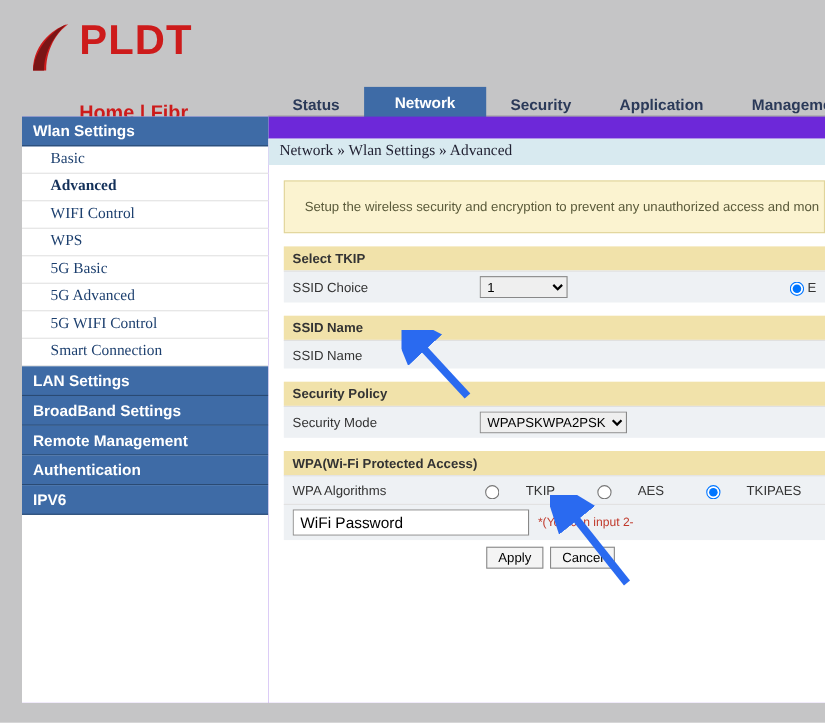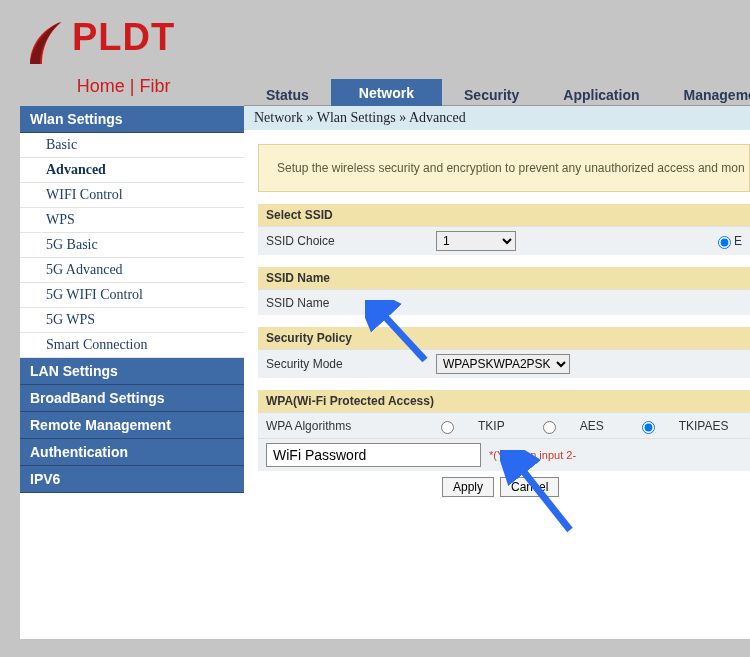--- a/index.html
+++ b/index.html
@@ -32,23 +32,22 @@
   .logo-main {
     font-weight: 800;
     font-size: 38px;
     color: #cd1b1b;
     letter-spacing: 1px;
     font-family: Arial, sans-serif;
   }
   .logo-sub {
     font-size: 18px;
     color: #cd1b1b;
-    font-weight: 400;
-    margin-top: 0px;
-    text-align: center;
+    font-weight: 700;
+    margin-top: 16px;
   }
   .topnav {
     position: absolute;
     left: 244px;
     top: 80px;
     right: 0;
     height: 26px;
     display: flex;
     align-items: center;
     border-bottom: 1px solid #999;
@@ -96,20 +95,21 @@
     font-family: 'Times New Roman', serif;
   }
   .side-item.active {
     font-weight: bold;
     color: #14315a;
   }
   .content {
     flex: 1;
     background: #fff;
     overflow: hidden;
+    margin-top: 20px;
   }
   .breadcrumb {
     background: #d8eaf0;
     padding: 4px 10px;
     font-size: 14px;
     font-family: 'Times New Roman', serif;
     color: #223;
   }
   .panel {
     padding: 14px 0 0 14px;
@@ -224,40 +224,39 @@
 
   <div class="sidebar">
     <div class="side-head">Wlan Settings</div>
     <div class="side-item">Basic</div>
     <div class="side-item active">Advanced</div>
     <div class="side-item">WIFI Control</div>
     <div class="side-item">WPS</div>
     <div class="side-item">5G Basic</div>
     <div class="side-item">5G Advanced</div>
     <div class="side-item">5G WIFI Control</div>
-    <div class="side-item">5G WPS</div>
     <div class="side-item">Smart Connection</div>
     <div class="side-head">LAN Settings</div>
     <div class="side-head">BroadBand Settings</div>
     <div class="side-head">Remote Management</div>
     <div class="side-head">Authentication</div>
     <div class="side-head">IPV6</div>
   </div>
 
   <div class="content">
     <div class="breadcrumb">
       <span>Network</span> »
       <span>Wlan Settings</span> »
       <span>Advanced</span>
     </div>
 
     <div class="panel">
       <div class="desc-box">Setup the wireless security and encryption to prevent any unauthorized access and mon</div>
 
-      <div class="section-head">Select SSID</div>
+      <div class="section-head">Select TKIP</div>
       <div class="row">
         <div class="row-label">SSID Choice</div>
         <div class="row-field">
           <select style="width:80px">
             <option>1</option>
           </select>
           <span class="trailing-radio">
             <input type="radio" checked="" style="">
             <span>E</span>
           </span>

